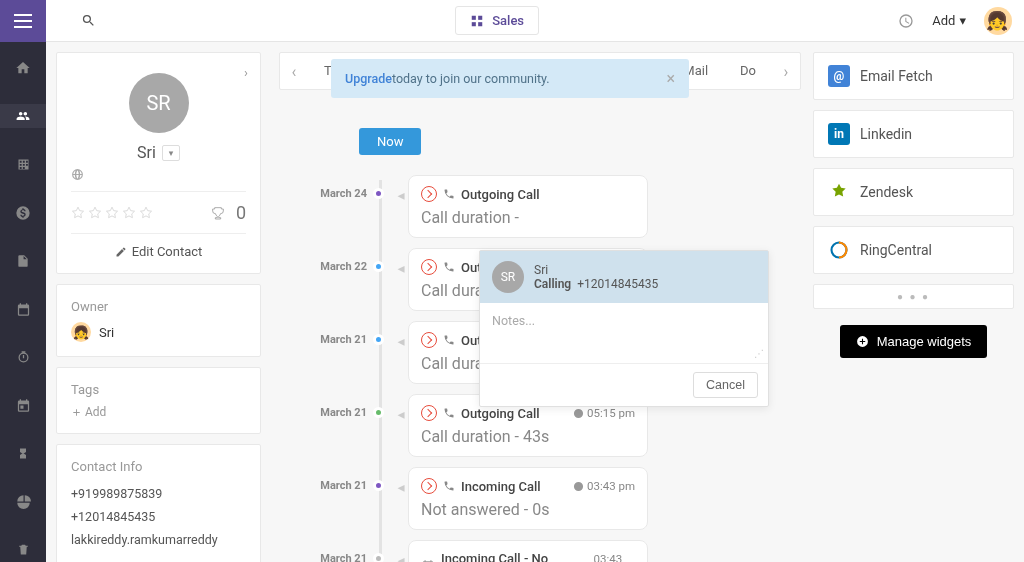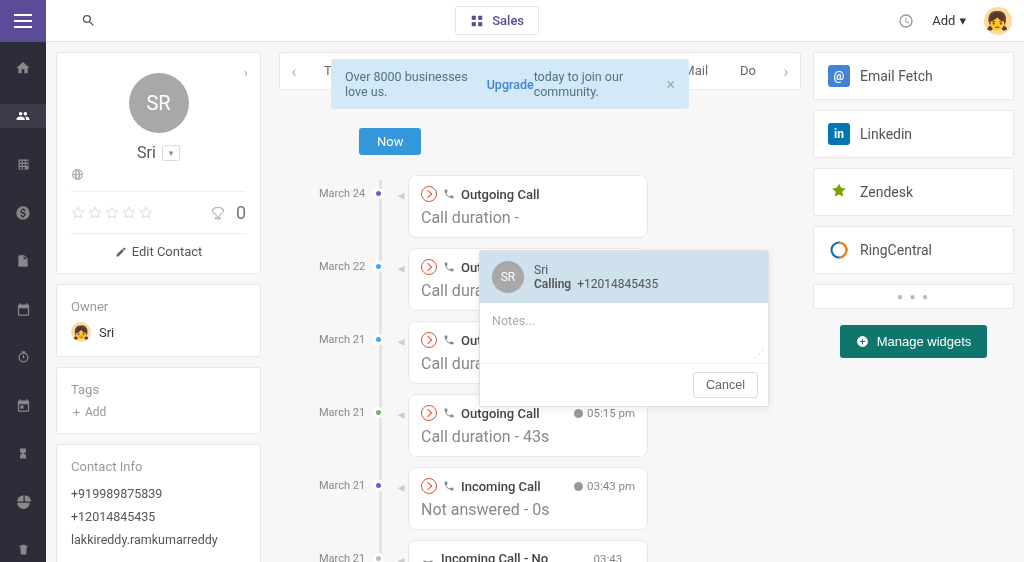--- a/index.html
+++ b/index.html
@@ -58,21 +58,21 @@
 .tab-item { padding: 0 16px; color: #666; cursor: pointer; line-height: 38px; white-space: nowrap; }
 
 .upgrade-banner { position: absolute; top: 17px; left: 60px; right: 120px; z-index: 5; background: #d4e9f7; border-radius: 3px; padding: 10px 14px; display: flex; align-items: center; color: #507289; font-size: 12.5px; }
 .upgrade-banner a { color: #4183d7; text-decoration: none; cursor: pointer; font-weight: 500; }
 .banner-close { margin-left: auto; cursor: pointer; color: #aaa; font-size: 16px; }
 
 .timeline-wrap { flex: 1; overflow-y: auto; padding: 38px 0 10px 40px; position: relative; }
 .now-badge { display: inline-block; background: #3498db; color: #fff; padding: 6px 18px; border-radius: 3px; font-size: 13px; margin-left: 40px; margin-bottom: 20px; }
 .timeline-line { position: absolute; left: 100px; top: 90px; bottom: 0; width: 3px; background: #e3e3e3; }
 .timeline-row { display: flex; align-items: flex-start; margin-bottom: 10px; position: relative; }
-.tl-date { width: 48px; font-size: 11px; color: #888; font-weight: 400; padding-top: 12px; text-align: left; }
+.tl-date { width: 48px; font-size: 11px; color: #888; font-weight: 700; padding-top: 12px; text-align: right; }
 .tl-dot { width: 11px; height: 11px; border-radius: 50%; border: 3px solid #fff; margin: 13px 10px 0 6px; position: relative; z-index: 2; }
 .tl-dot.purple { background: #7e57c2; }
 .tl-dot.blue { background: #42a5f5; }
 .tl-dot.green { background: #66bb6a; }
 .tl-dot.gray { background: #bbb; }
 .tl-card { flex: 1; max-width: 240px; background: #fff; border: 1px solid #e8e8e8; border-radius: 8px; padding: 10px 12px; }
 .tl-arrow-left { width: 14px; padding-top: 12px; color: #ccc; font-size: 14px; text-align: center; }
 .tl-head { display: flex; align-items: center; gap: 6px; margin-bottom: 6px; }
 .tl-title { font-weight: 500; color: #444; font-size: 13px; }
 .tl-time { margin-left: auto; color: #888; font-size: 11.5px; display: flex; align-items: center; gap: 3px; }
@@ -93,21 +93,21 @@
 .btn-cancel { background: #fff; border: 1px solid #ddd; padding: 5px 12px; border-radius: 3px; color: #666; cursor: pointer; font-size: 12.5px; }
 
 .right-col { width: 215px; padding: 10px 10px 0 4px; }
 .widget { background: #fff; border: 1px solid #e8e8e8; border-radius: 2px; padding: 12px 14px; margin-bottom: 10px; display: flex; align-items: center; gap: 10px; cursor: pointer; color: #555; font-size: 14px; }
 .widget-icon { width: 22px; height: 22px; border-radius: 3px; display: flex; align-items: center; justify-content: center; font-size: 12px; color: #fff; font-weight: bold; }
 .wi-email { background: #4183d7; }
 .wi-linkedin { background: #0077b5; }
 .wi-zendesk { background: transparent; }
 .wi-ring { background: transparent; }
 .widget-dots { background: #fff; border: 1px solid #e8e8e8; border-radius: 2px; padding: 6px; text-align: center; color: #bbb; letter-spacing: 2px; margin-bottom: 16px; font-size: 10px; }
-.manage-widgets { background: #0f766e; color: #fff; border: none; padding: 9px 16px; border-radius: 3px; cursor: pointer; display: flex; align-items: center; gap: 8px; margin: 16px auto; font-size: 13px; }
+.manage-widgets { background: #000000; color: #fff; border: none; padding: 9px 16px; border-radius: 3px; cursor: pointer; display: flex; align-items: center; gap: 8px; margin: 16px auto; font-size: 13px; }
 .manage-widgets svg { fill: #fff; }
 
 svg { display: block; }
 </style>
 </head>
 <body>
 
 <div class="top-bar">
   <div class="hamburger">
     <svg width="18" height="14" viewBox="0 0 18 14">
@@ -286,21 +286,20 @@
         <div class="tab-items">
           <div class="tab-item">Time</div>
           <div class="tab-item" style="margin-left:auto">s</div>
           <div class="tab-item">Mail</div>
           <div class="tab-item">Do</div>
         </div>
         <div class="tab-nav-arrow">›</div>
       </div>
 
       <div class="upgrade-banner">
-        <span>Over 8000 businesses love us. </span>
         <a>Upgrade</a>
         <span> today to join our community.</span>
         <span class="banner-close">×</span>
       </div>
 
       <div class="timeline-wrap">
         <div class="now-badge">Now</div>
         <div class="timeline-line"></div>
         <div id="timeline-rows">
             <div class="timeline-row">

